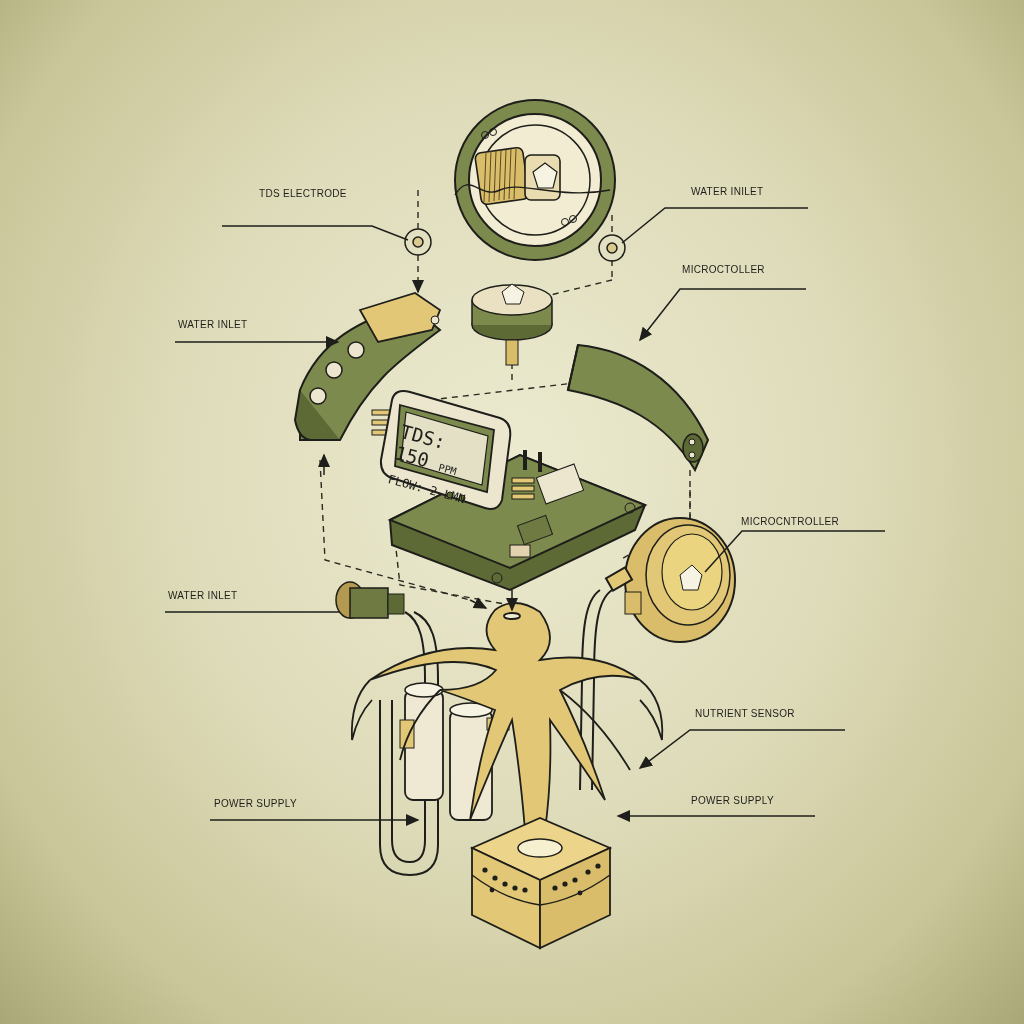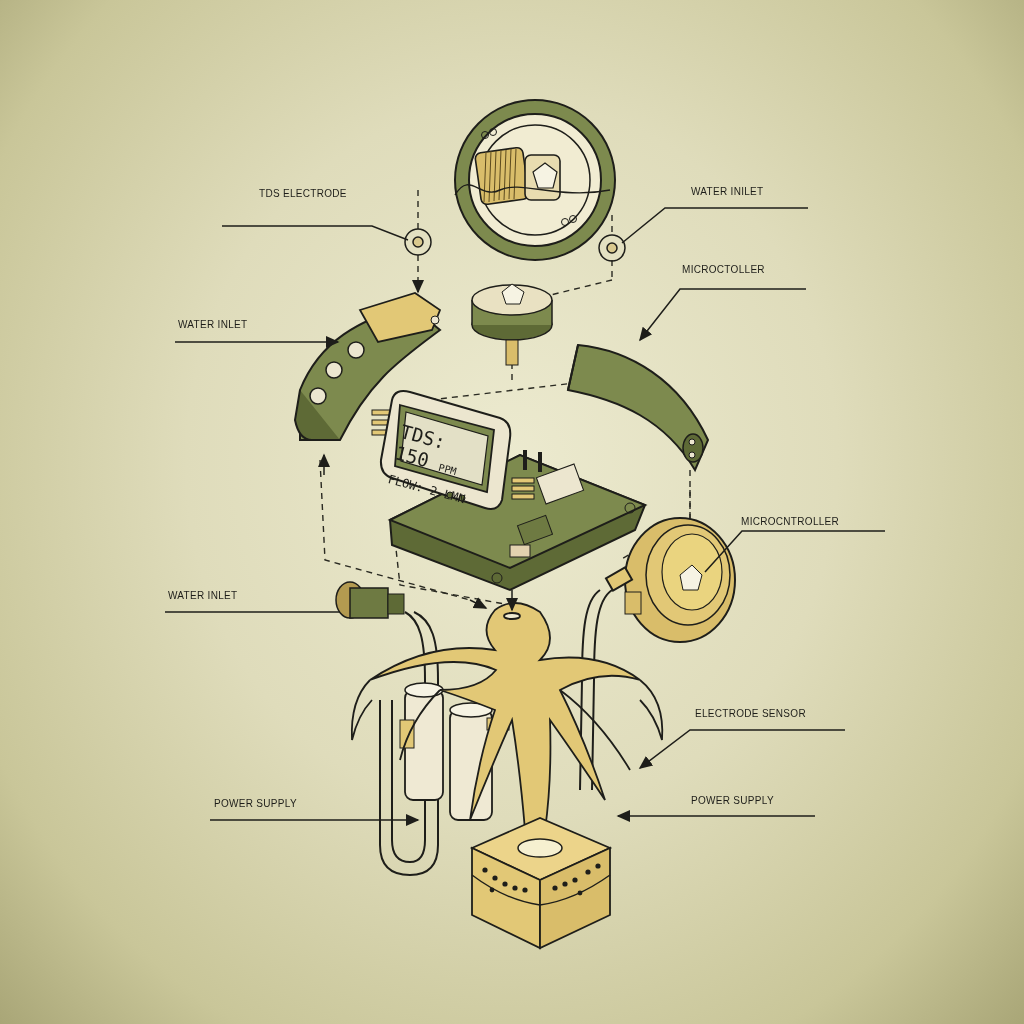--- a/index.html
+++ b/index.html
@@ -219,15 +219,15 @@
     <span>2 LMN</span>
   </div>
 </div>
 
 <div class="label" style="left:224px; top:188px;margin-left:35px;">TDS ELECTRODE</div>
 <div class="label" style="left:691px; top:186px;">WATER INILET</div>
 <div class="label" style="left:682px; top:264px;">MICROCTOLLER</div>
 <div class="label" style="left:178px; top:319px;">WATER INLET</div>
 <div class="label" style="left:741px; top:516px;">MICROCNTROLLER</div>
 <div class="label" style="left:168px; top:590px;">WATER INLET</div>
-<div class="label" style="left:695px; top:708px;">ELECTRODE SENSOR</div>
+<div class="label" style="left:695px; top:708px;">NUTRIENT SENSOR</div>
 <div class="label" style="left:214px; top:798px;">POWER SUPPLY</div>
 <div class="label" style="left:691px; top:795px;">POWER SUPPLY</div>
 
 </body></html>

